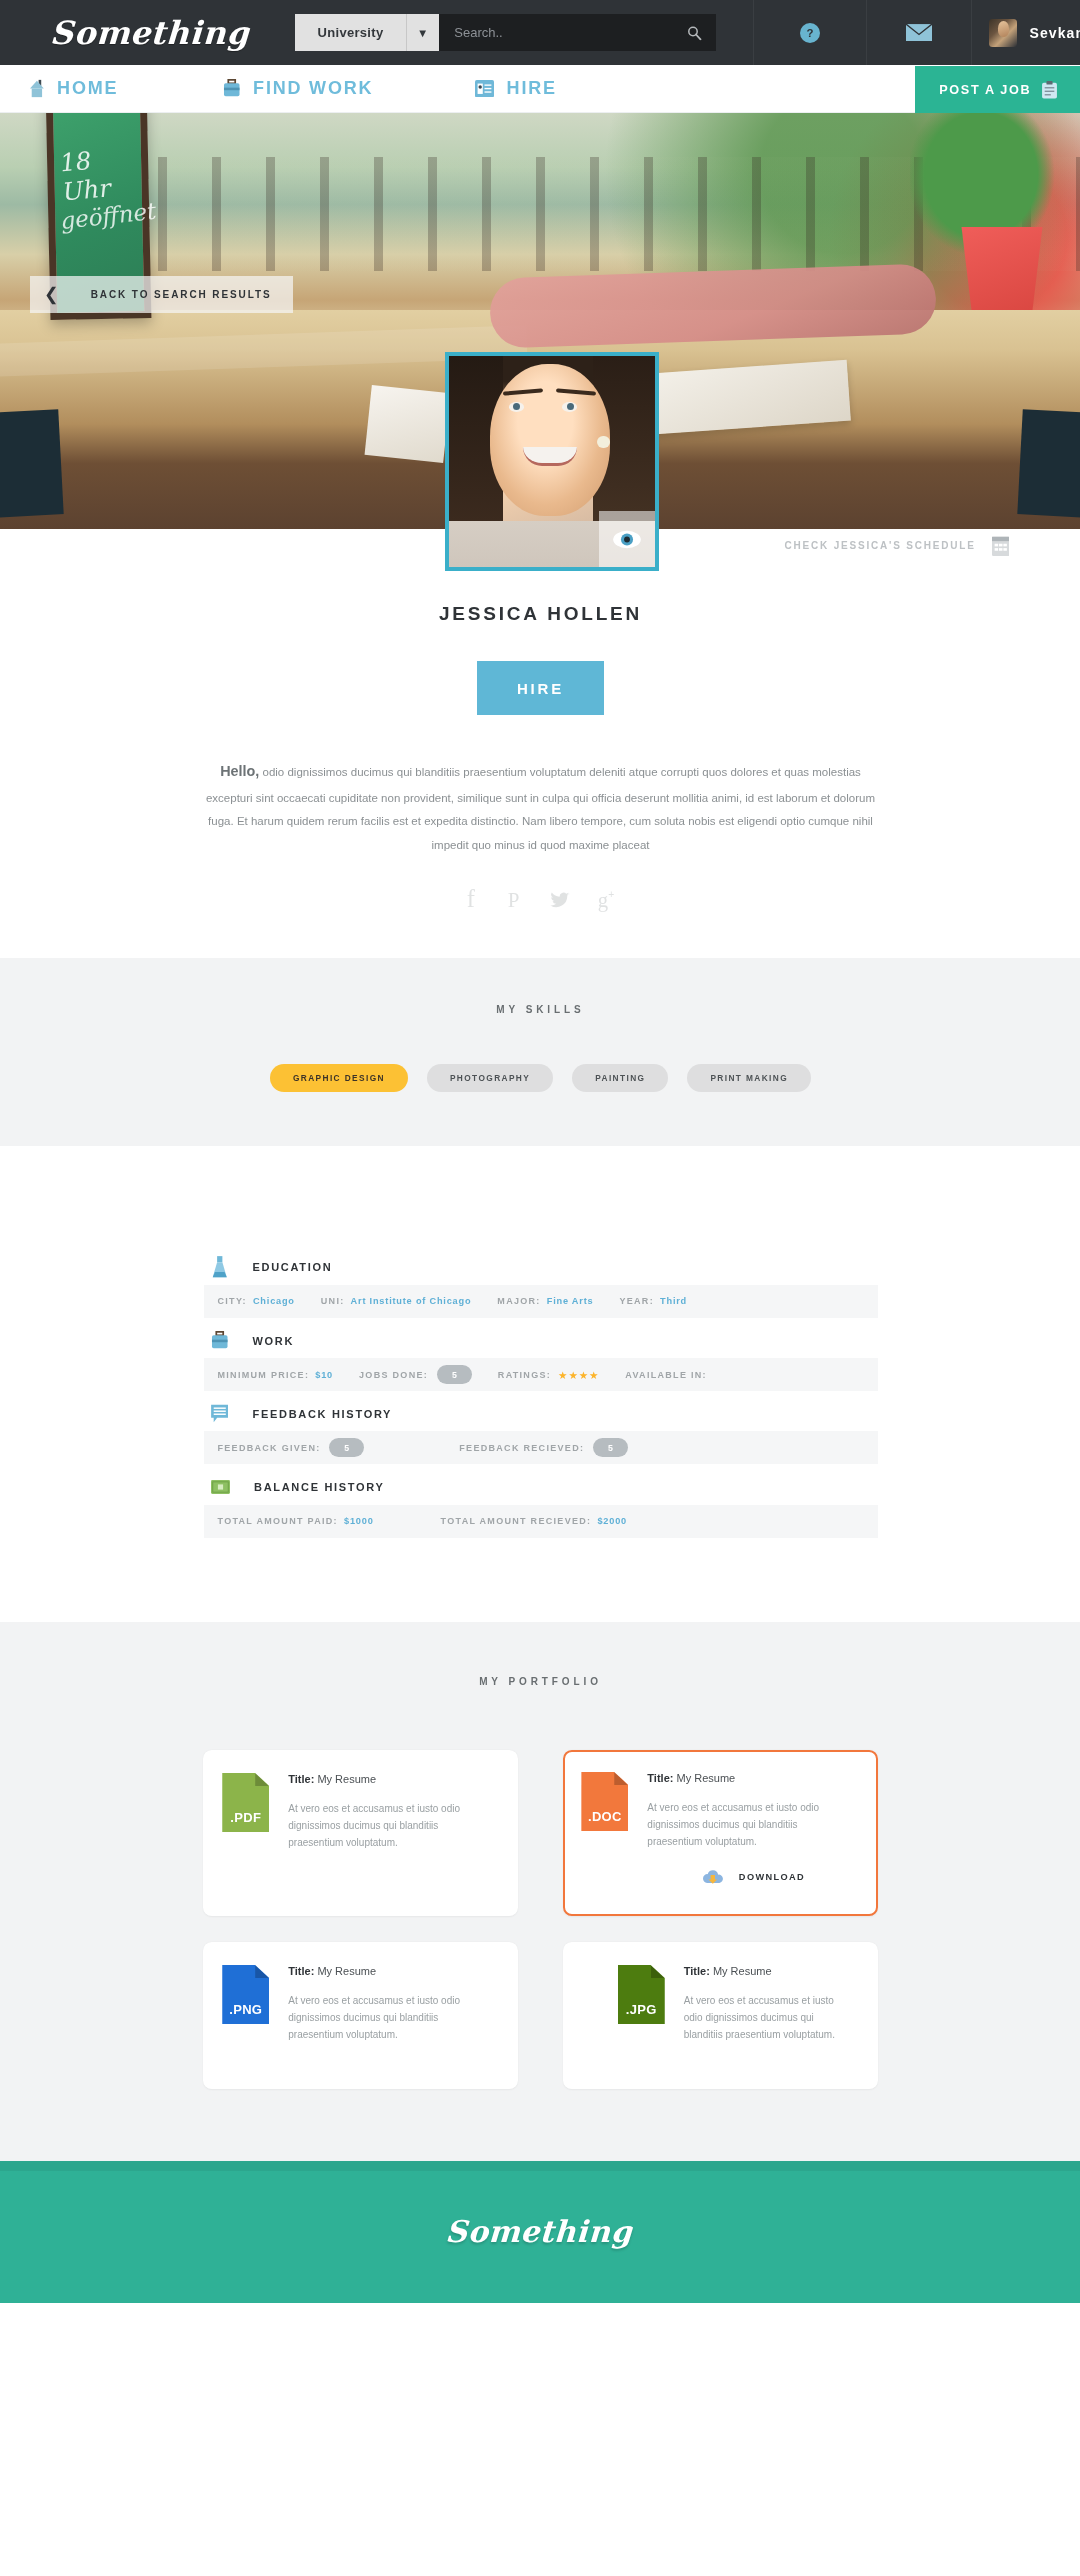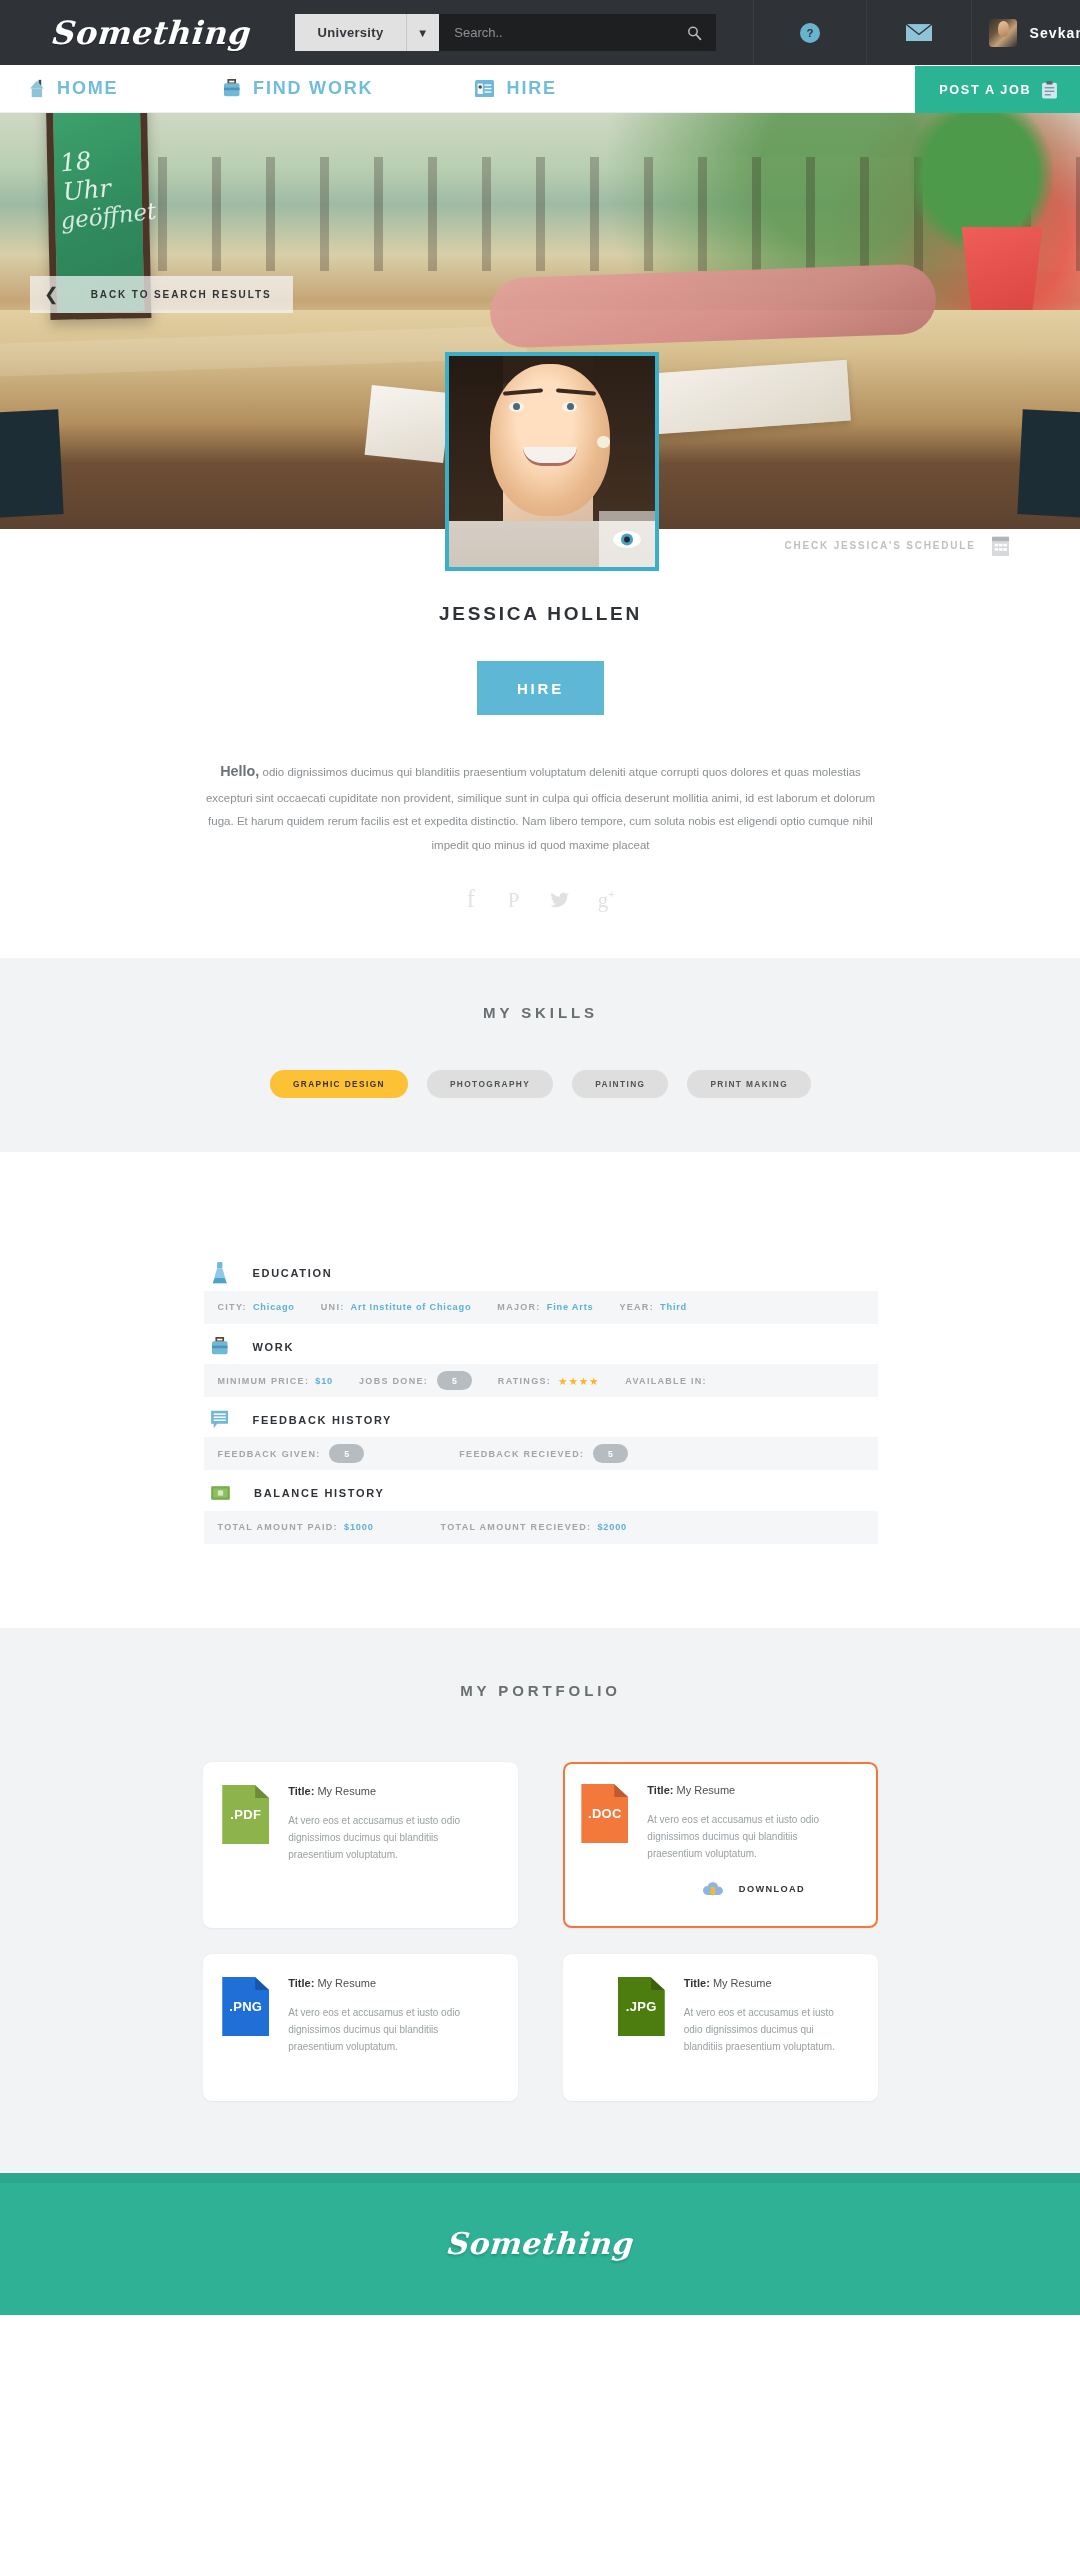--- a/index.html
+++ b/index.html
@@ -337,21 +337,21 @@
   .socials .sv { opacity: .30; }
 
   
   .skills {
     background: #f2f3f4;
     padding: 46px 0 54px;
     text-align: center;
   }
   .sect-title {
     color: #696e71;
-    font-size: 15px;
+    font-size: 10px;
     font-weight: bold;
     letter-spacing: 3.9px;
   }
   .chips {
     margin-top: 49px;
     display: flex; justify-content: center; gap: 19px;
   }
   .chip {
     height: 28px; border-radius: 15.8px;
     display: flex; align-items: center; justify-content: center;
@@ -419,21 +419,21 @@
     min-height: 147px;
   }
   .pf-card.highlight {
     border: 2.6px solid #f2773c;
     padding: 20px 20px 20px 16.6px;
     min-height: 166px;
   }
   .fileicon {
     width: 47px; height: 59px; flex: none; position: relative;
     display: flex; align-items: flex-end; justify-content: center;
-    padding-bottom: 22px;
+    padding-bottom: 7px;
     clip-path: polygon(0 0, 70% 0, 100% 22%, 100% 100%, 0 100%);
   }
   .fileicon .flap {
     position: absolute; right: 0; top: 0; width: 30%; height: 23%;
     background: rgba(0,0,0,.22);
     clip-path: polygon(0 0, 100% 100%, 0 100%);
   }
   .fileicon .ext {
     color: #ffffff; font-size: 13px; font-weight: bold; letter-spacing: 0.3px;
     position: relative; z-index: 2;

